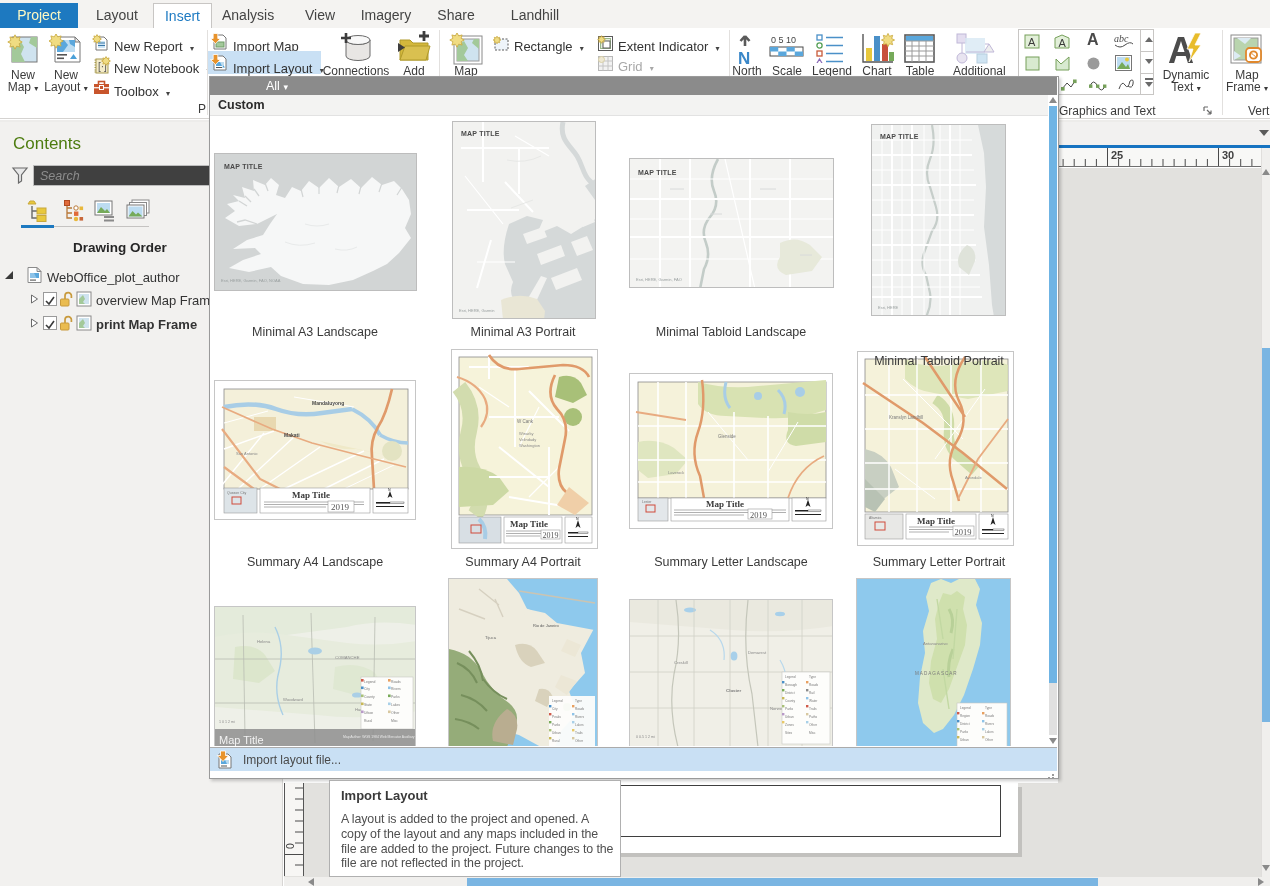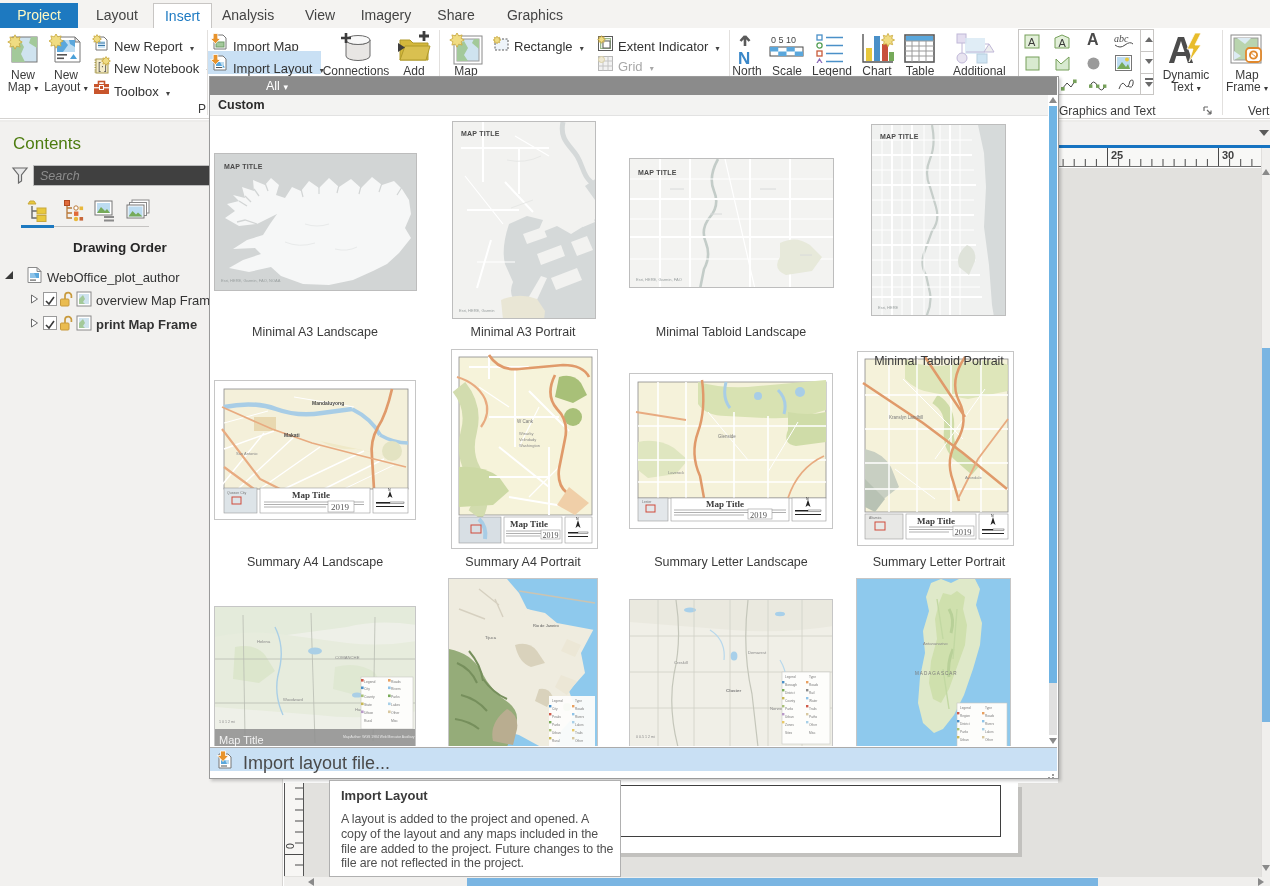--- a/index.html
+++ b/index.html
@@ -9,21 +9,21 @@
 </style></head><body>
 
 <div class="ab" id="tabbar" style="left:0;top:0;width:1270px;height:28px;background:#f4f3f1;">
   <div class="ab" style="left:0;top:3;width:78px;height:25px;background:#1d79c0;color:#fef9c3;font-size:14px;text-align:center;line-height:25px;top:3px;">Project</div>
   <div class="ab" style="left:88px;top:3px;width:58px;height:25px;color:#444;font-size:14px;text-align:center;line-height:25px;">Layout</div>
   <div class="ab" style="left:153px;top:3px;width:59px;height:25px;background:#fff;border:1px solid #c8c6c4;border-bottom:none;color:#1d7ac2;font-size:14px;text-align:center;line-height:25px;">Insert</div>
   <div class="ab" style="left:222px;top:3px;width:60px;height:25px;color:#444;font-size:14px;line-height:25px;">Analysis</div>
   <div class="ab" style="left:297px;top:3px;width:46px;height:25px;color:#444;font-size:14px;text-align:center;line-height:25px;">View</div>
   <div class="ab" style="left:355px;top:3px;width:62px;height:25px;color:#444;font-size:14px;text-align:center;line-height:25px;">Imagery</div>
   <div class="ab" style="left:430px;top:3px;width:52px;height:25px;color:#444;font-size:14px;text-align:center;line-height:25px;">Share</div>
-  <div class="ab" style="left:495px;top:3px;width:80px;height:25px;color:#444;font-size:14px;text-align:center;line-height:25px;">Graphics</div>
+  <div class="ab" style="left:495px;top:3px;width:80px;height:25px;color:#444;font-size:14px;text-align:center;line-height:25px;">Landhill</div>
 </div>
 
 <div class="ab" id="ribbon" style="left:0;top:28px;width:1270px;height:91px;background:#fff;border-bottom:1px solid #d5d3d1;font-size:13px;color:#333;">
 
   <svg class="ab" style="left:7px;top:6px;" width="31" height="30">
     <rect x="5" y="3" width="25" height="25" fill="#cfe3ef" stroke="#767676"></rect>
     <path d="M5 10 L13 6 L17 13 L14 20 L18 28 L5 28 Z" fill="#a3c99a"></path>
     <path d="M24 3 L30 3 L30 14 L22 9 Z" fill="#a3c99a"></path>
     <polygon points="8.0,0.8 9.7,3.9 13.1,2.9 12.1,6.3 15.2,8.0 12.1,9.7 13.1,13.1 9.7,12.1 8.0,15.2 6.3,12.1 2.9,13.1 3.9,9.7 0.8,8.0 3.9,6.3 2.9,2.9 6.3,3.9" fill="#f0dc82" stroke="#c9a83c" stroke-width="0.8"></polygon>
   </svg>
@@ -800,21 +800,21 @@
   <div class="ab lbl" style="left:624px;top:479px;width:210px;">Summary Letter Portrait</div>
 
   <div class="ab" style="left:0;top:670px;width:847px;height:24px;background:#c9e0f4;border-top:1px solid #ababab;"></div>
   <svg class="ab" style="left:5px;top:673px;" width="20" height="20">
     <path d="M4 4 L13 4 L16 7 L16 18 L4 18 Z" fill="#fff" stroke="#767676"></path>
     <rect x="6" y="10" width="8" height="4" fill="#bcdcf1"></rect>
     <path d="M6 10 h4 l2 4 h-6 Z" fill="#5aa7dc"></path>
     <rect x="6" y="15.5" width="6" height="1" fill="#555"></rect>
     <path d="M5.5 1 v4.5 h-3.2 l5.7 6 l5.7 -6 h-3.2 v-4.5 Z" fill="#e8932c" stroke="#fff" stroke-width="0.8"></path>
   </svg>
-  <div class="ab" style="left:33px;top:676px;font-size:18px;color:#4a4a4a;">Import layout file...</div>
+  <div class="ab" style="left:33px;top:676px;font-size:12px;color:#4a4a4a;">Import layout file...</div>
 
   <svg class="ab" style="left:834px;top:696px;" width="12" height="8">
     <g fill="#9a9a9a">
         <rect x="8" y="1" width="2" height="2"></rect>
         <rect x="4" y="4" width="2" height="2"></rect>
         <rect x="8" y="4" width="2" height="2"></rect>
       </g>
   </svg>
 
   <div class="ab" style="left:839px;top:606px;width:8px;height:52px;background:#e0e0e0;"></div>

